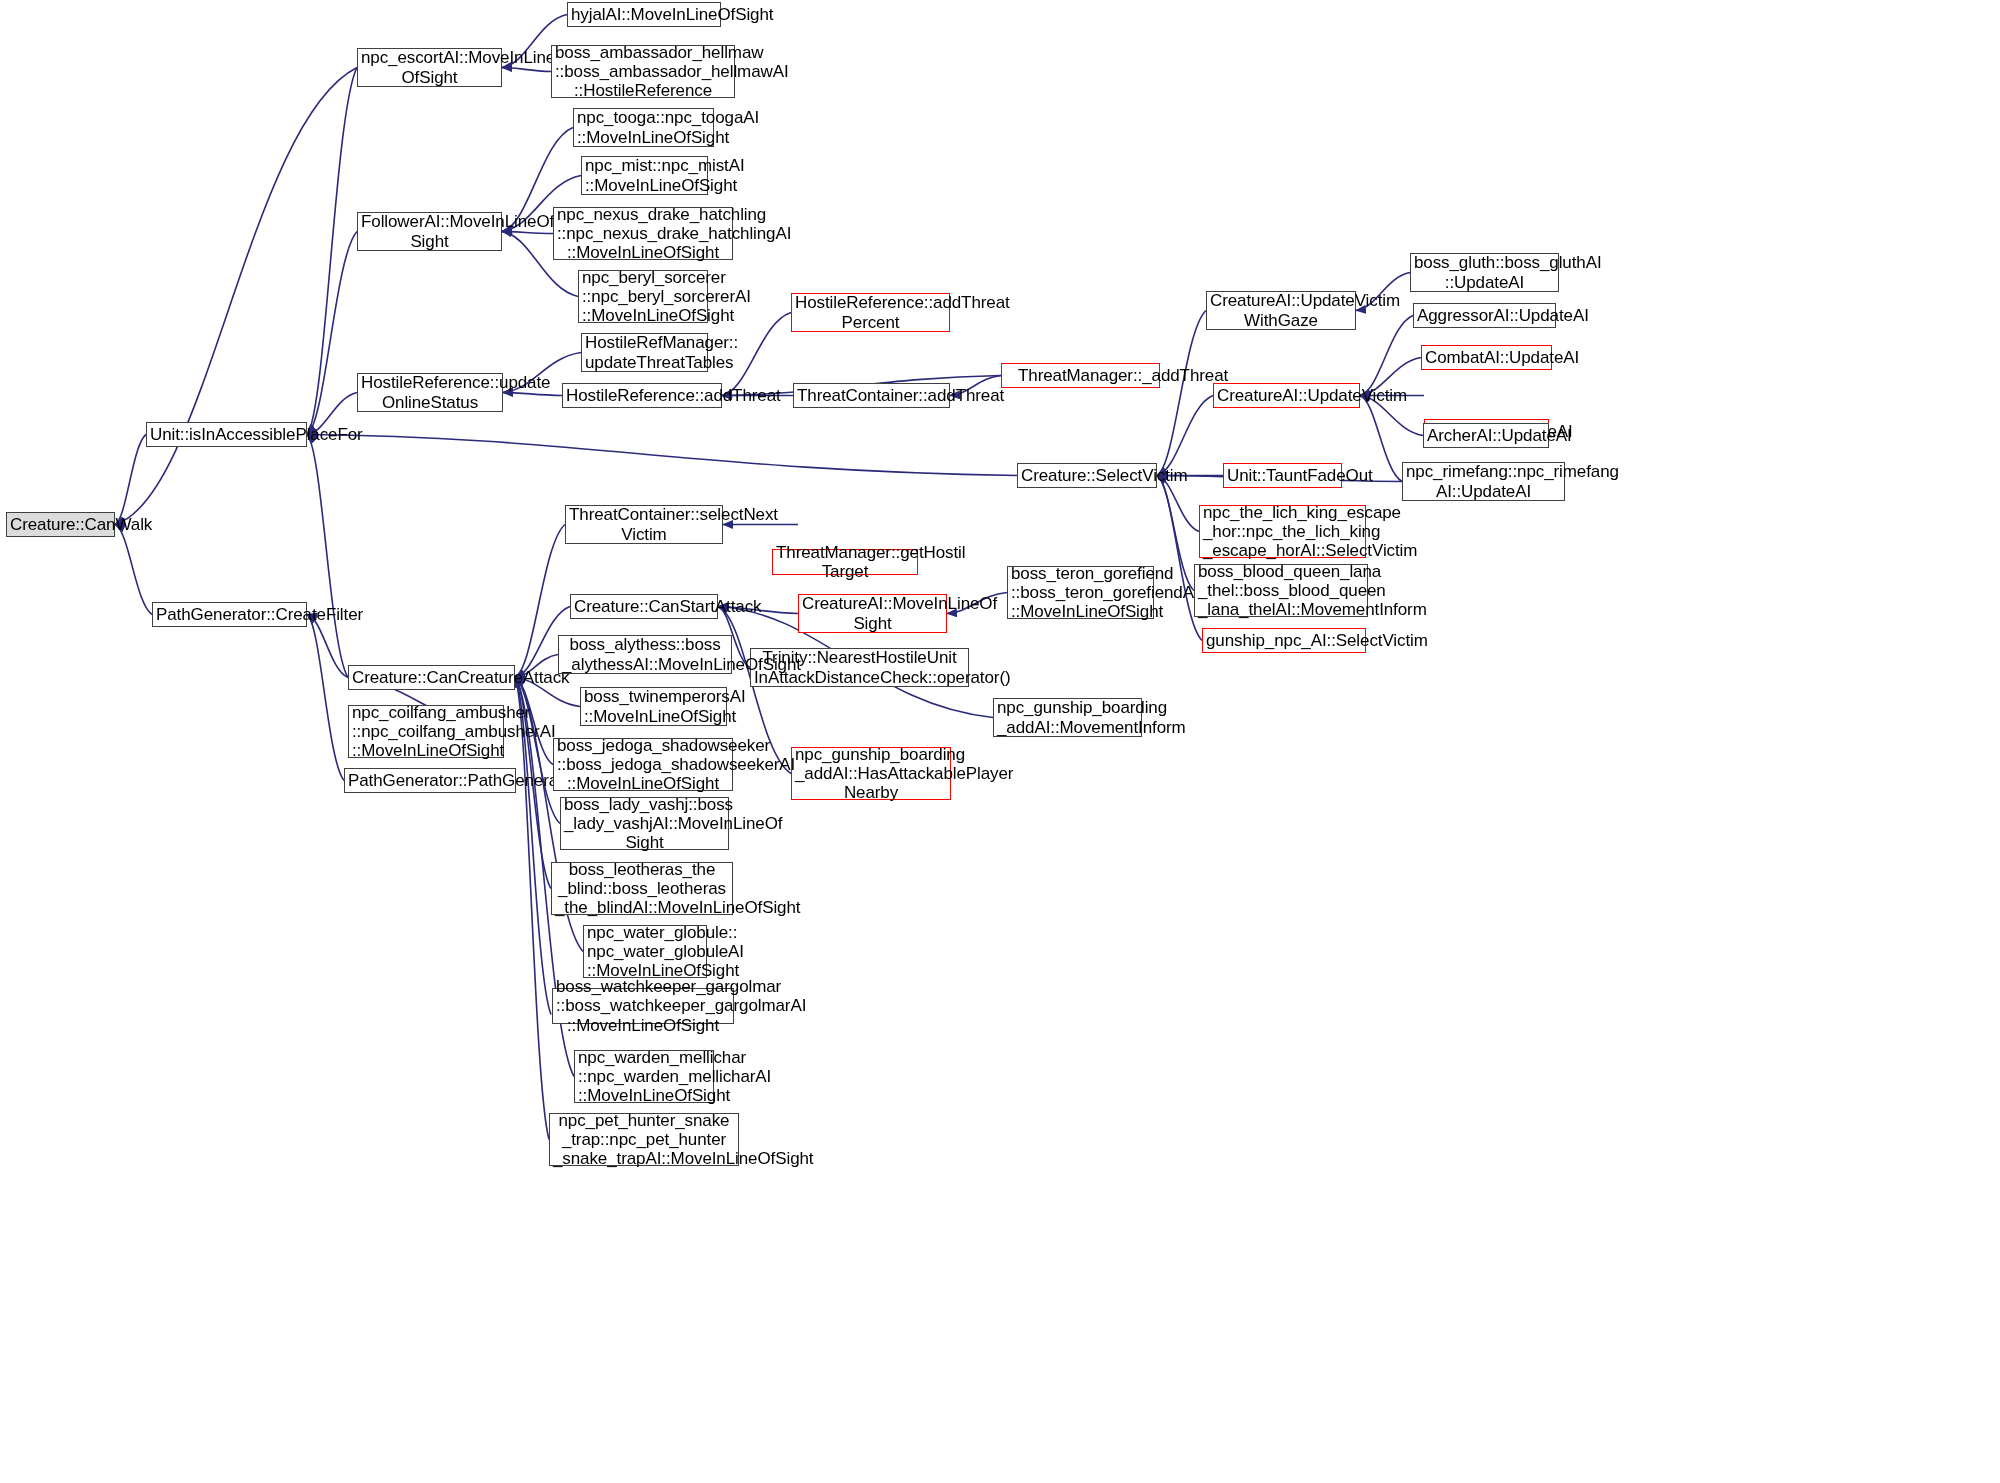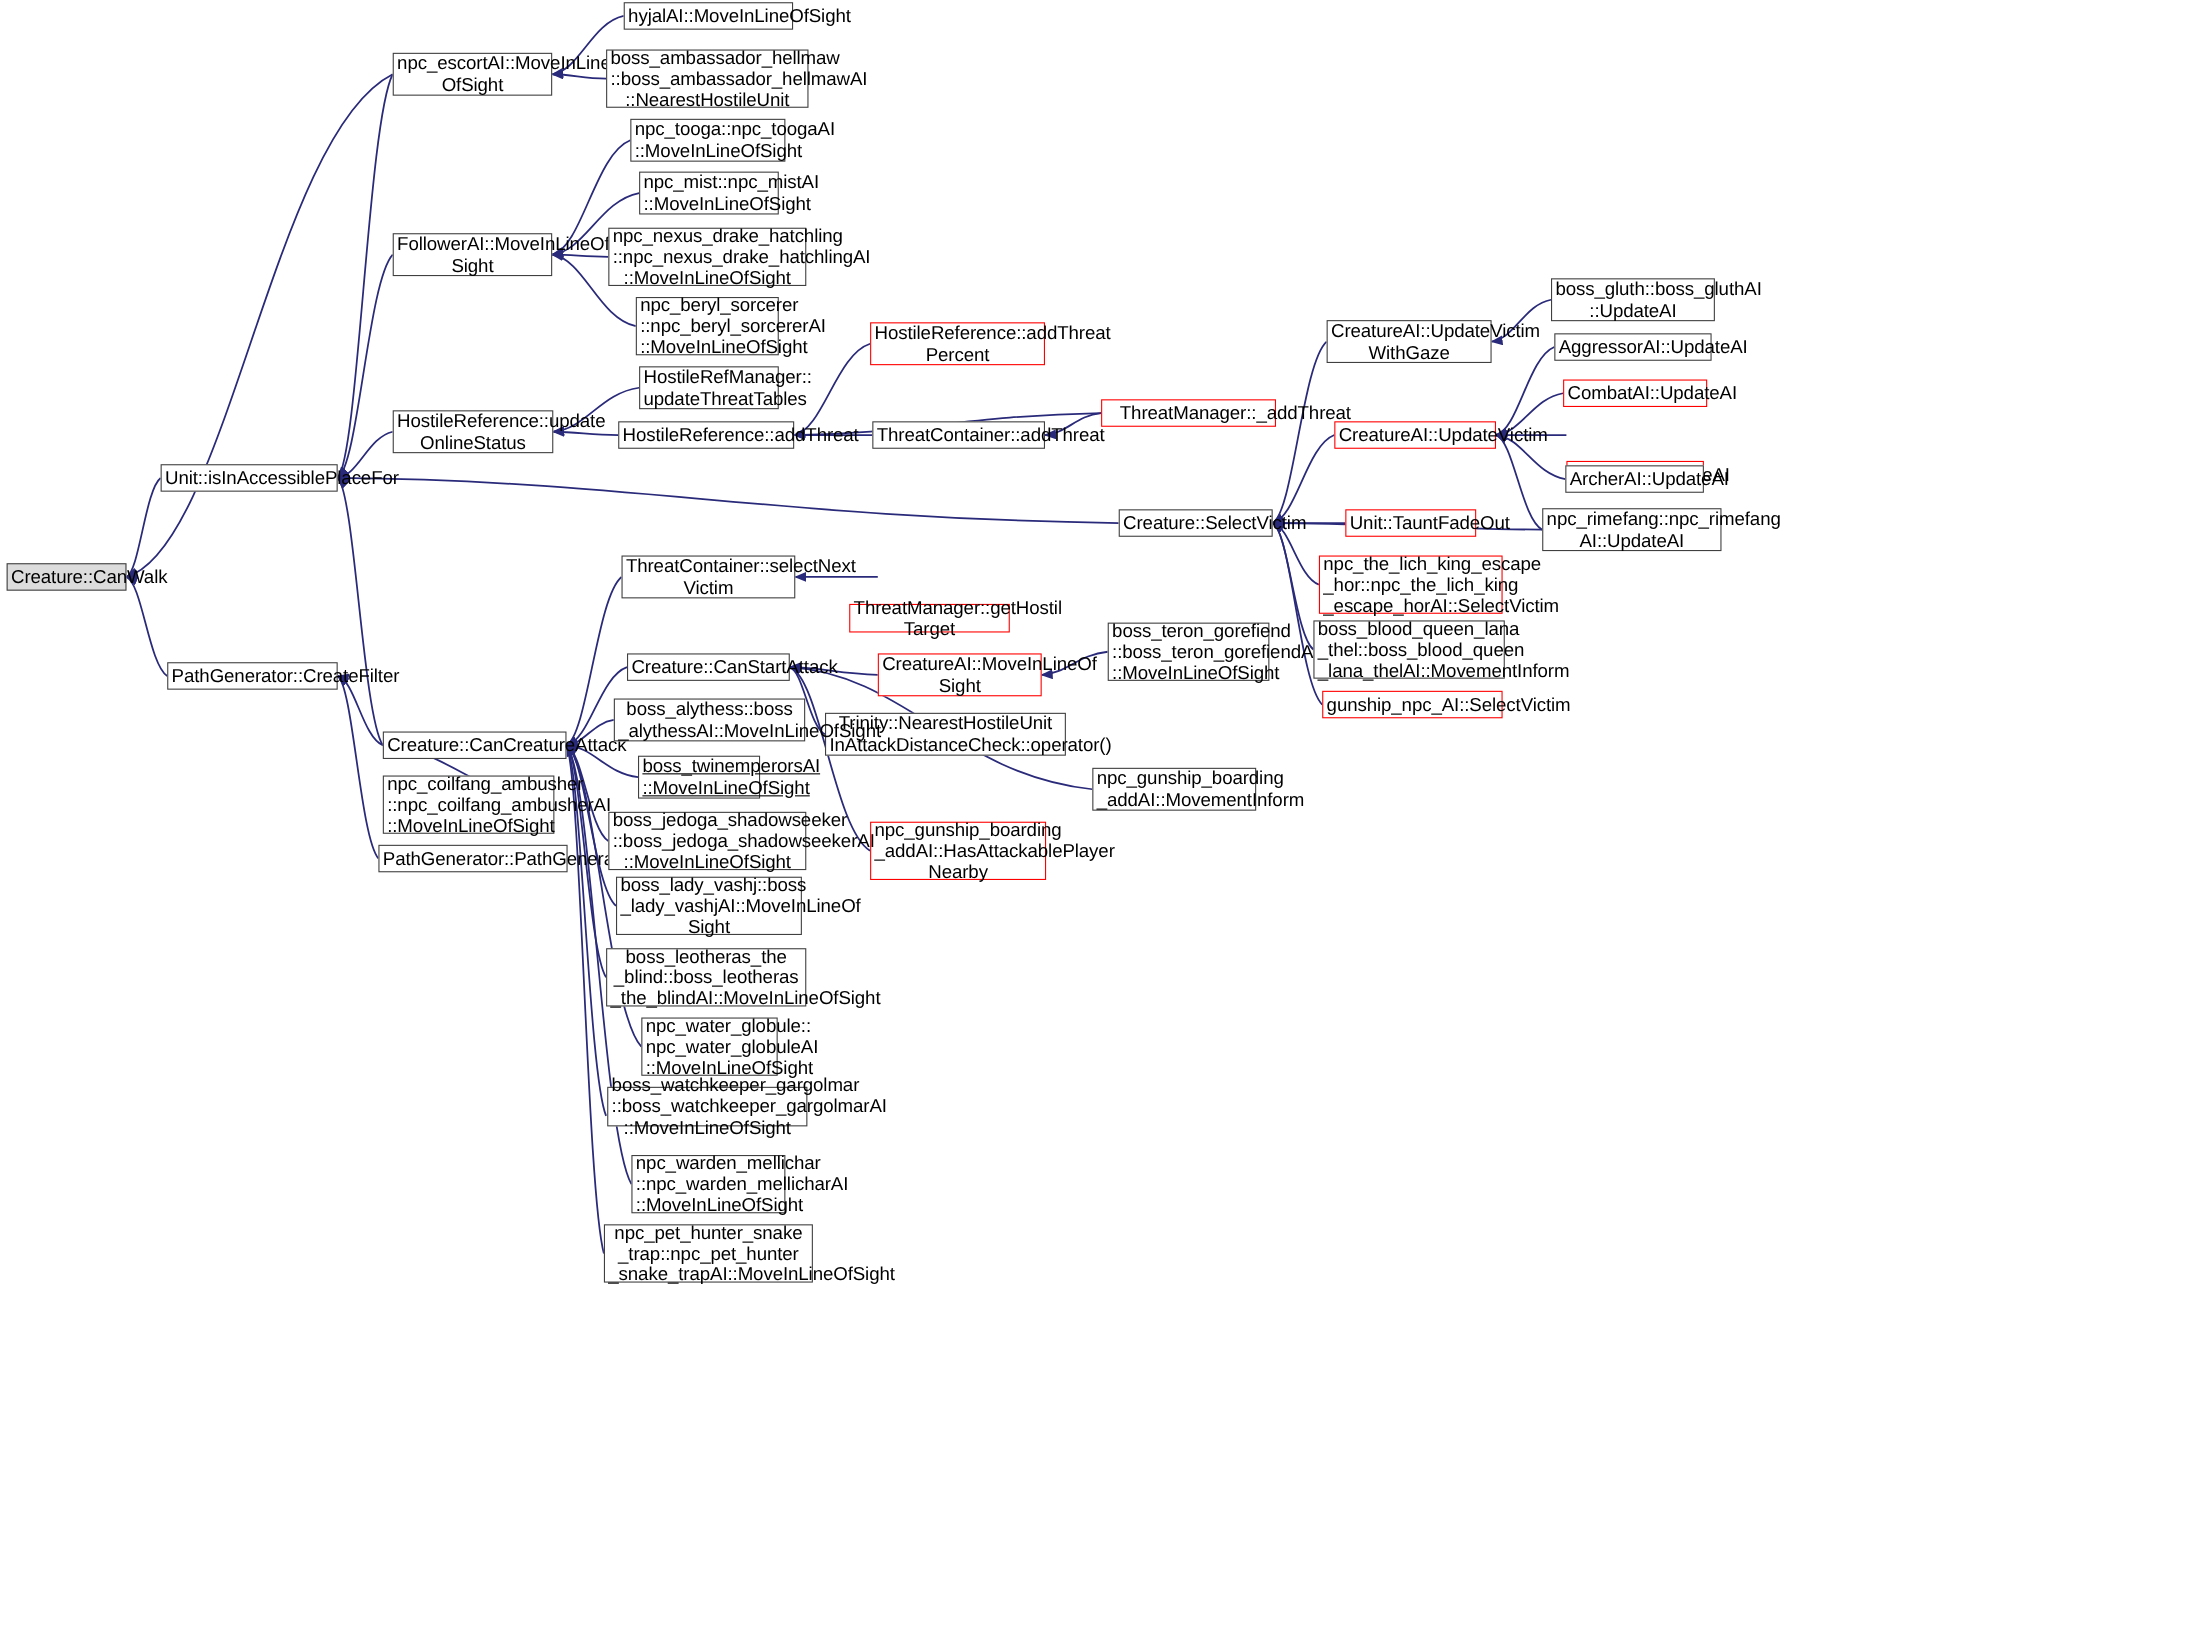--- a/index.html
+++ b/index.html
@@ -117,21 +117,21 @@
         <path d="M348,677.5 C329.55,669.94 322.58,618.28 307,614.5" marker-end="url(#arw)"></path>
       </g>
   </svg>
   <div id="nodes">
       <div class="node root" style="left: 6px; top: 512px; width: 109px; height: 25px;"><span class="label">Creature::CanWalk</span></div>
       <div class="node" style="left: 357px; top: 48px; width: 145px; height: 39px;"><span class="label">npc_escortAI::MoveInLine
 OfSight</span></div>
       <div class="node" style="left: 567px; top: 2px; width: 154px; height: 25px;"><span class="label">hyjalAI::MoveInLineOfSight</span></div>
       <div class="node" style="left: 551px; top: 45px; width: 184px; height: 53px;"><span class="label">boss_ambassador_hellmaw
 ::boss_ambassador_hellmawAI
-::NearestHostileUnit</span></div>
+::HostileReference</span></div>
       <div class="node" style="left: 357px; top: 212px; width: 145px; height: 39px;"><span class="label">FollowerAI::MoveInLineOf
 Sight</span></div>
       <div class="node" style="left: 573px; top: 108px; width: 141px; height: 39px;"><span class="label">npc_tooga::npc_toogaAI
 ::MoveInLineOfSight</span></div>
       <div class="node" style="left: 581px; top: 156px; width: 127px; height: 39px;"><span class="label">npc_mist::npc_mistAI
 ::MoveInLineOfSight</span></div>
       <div class="node" style="left: 553px; top: 207px; width: 180px; height: 53px;"><span class="label">npc_nexus_drake_hatchling
 ::npc_nexus_drake_hatchlingAI
 ::MoveInLineOfSight</span></div>
       <div class="node" style="left: 578px; top: 270px; width: 130px; height: 53px;"><span class="label">npc_beryl_sorcerer
@@ -162,21 +162,21 @@
 ::MoveInLineOfSight</span></div>
       <div class="node" style="left: 750px; top: 648px; width: 219px; height: 39px;"><span class="label">Trinity::NearestHostileUnit
 InAttackDistanceCheck::operator()</span></div>
       <div class="node" style="left: 993px; top: 698px; width: 149px; height: 39px;"><span class="label">npc_gunship_boarding
 _addAI::MovementInform</span></div>
       <div class="node red" style="left: 791px; top: 747px; width: 160px; height: 53px;"><span class="label">npc_gunship_boarding
 _addAI::HasAttackablePlayer
 Nearby</span></div>
       <div class="node" style="left: 558px; top: 635px; width: 174px; height: 39px;"><span class="label">boss_alythess::boss
 _alythessAI::MoveInLineOfSight</span></div>
-      <div class="node" style="left: 580px; top: 687px; width: 111px; height: 39px; text-decoration: underline;"><span class="label">boss_twinemperorsAI
+      <div class="node" style="left: 580px; top: 687px; width: 147px; height: 39px;"><span class="label">boss_twinemperorsAI
 ::MoveInLineOfSight</span></div>
       <div class="node" style="left: 348px; top: 705px; width: 156px; height: 53px;"><span class="label">npc_coilfang_ambusher
 ::npc_coilfang_ambusherAI
 ::MoveInLineOfSight</span></div>
       <div class="node" style="left: 553px; top: 738px; width: 180px; height: 53px;"><span class="label">boss_jedoga_shadowseeker
 ::boss_jedoga_shadowseekerAI
 ::MoveInLineOfSight</span></div>
       <div class="node" style="left: 560px; top: 797px; width: 169px; height: 53px;"><span class="label">boss_lady_vashj::boss
 _lady_vashjAI::MoveInLineOf
 Sight</span></div>

